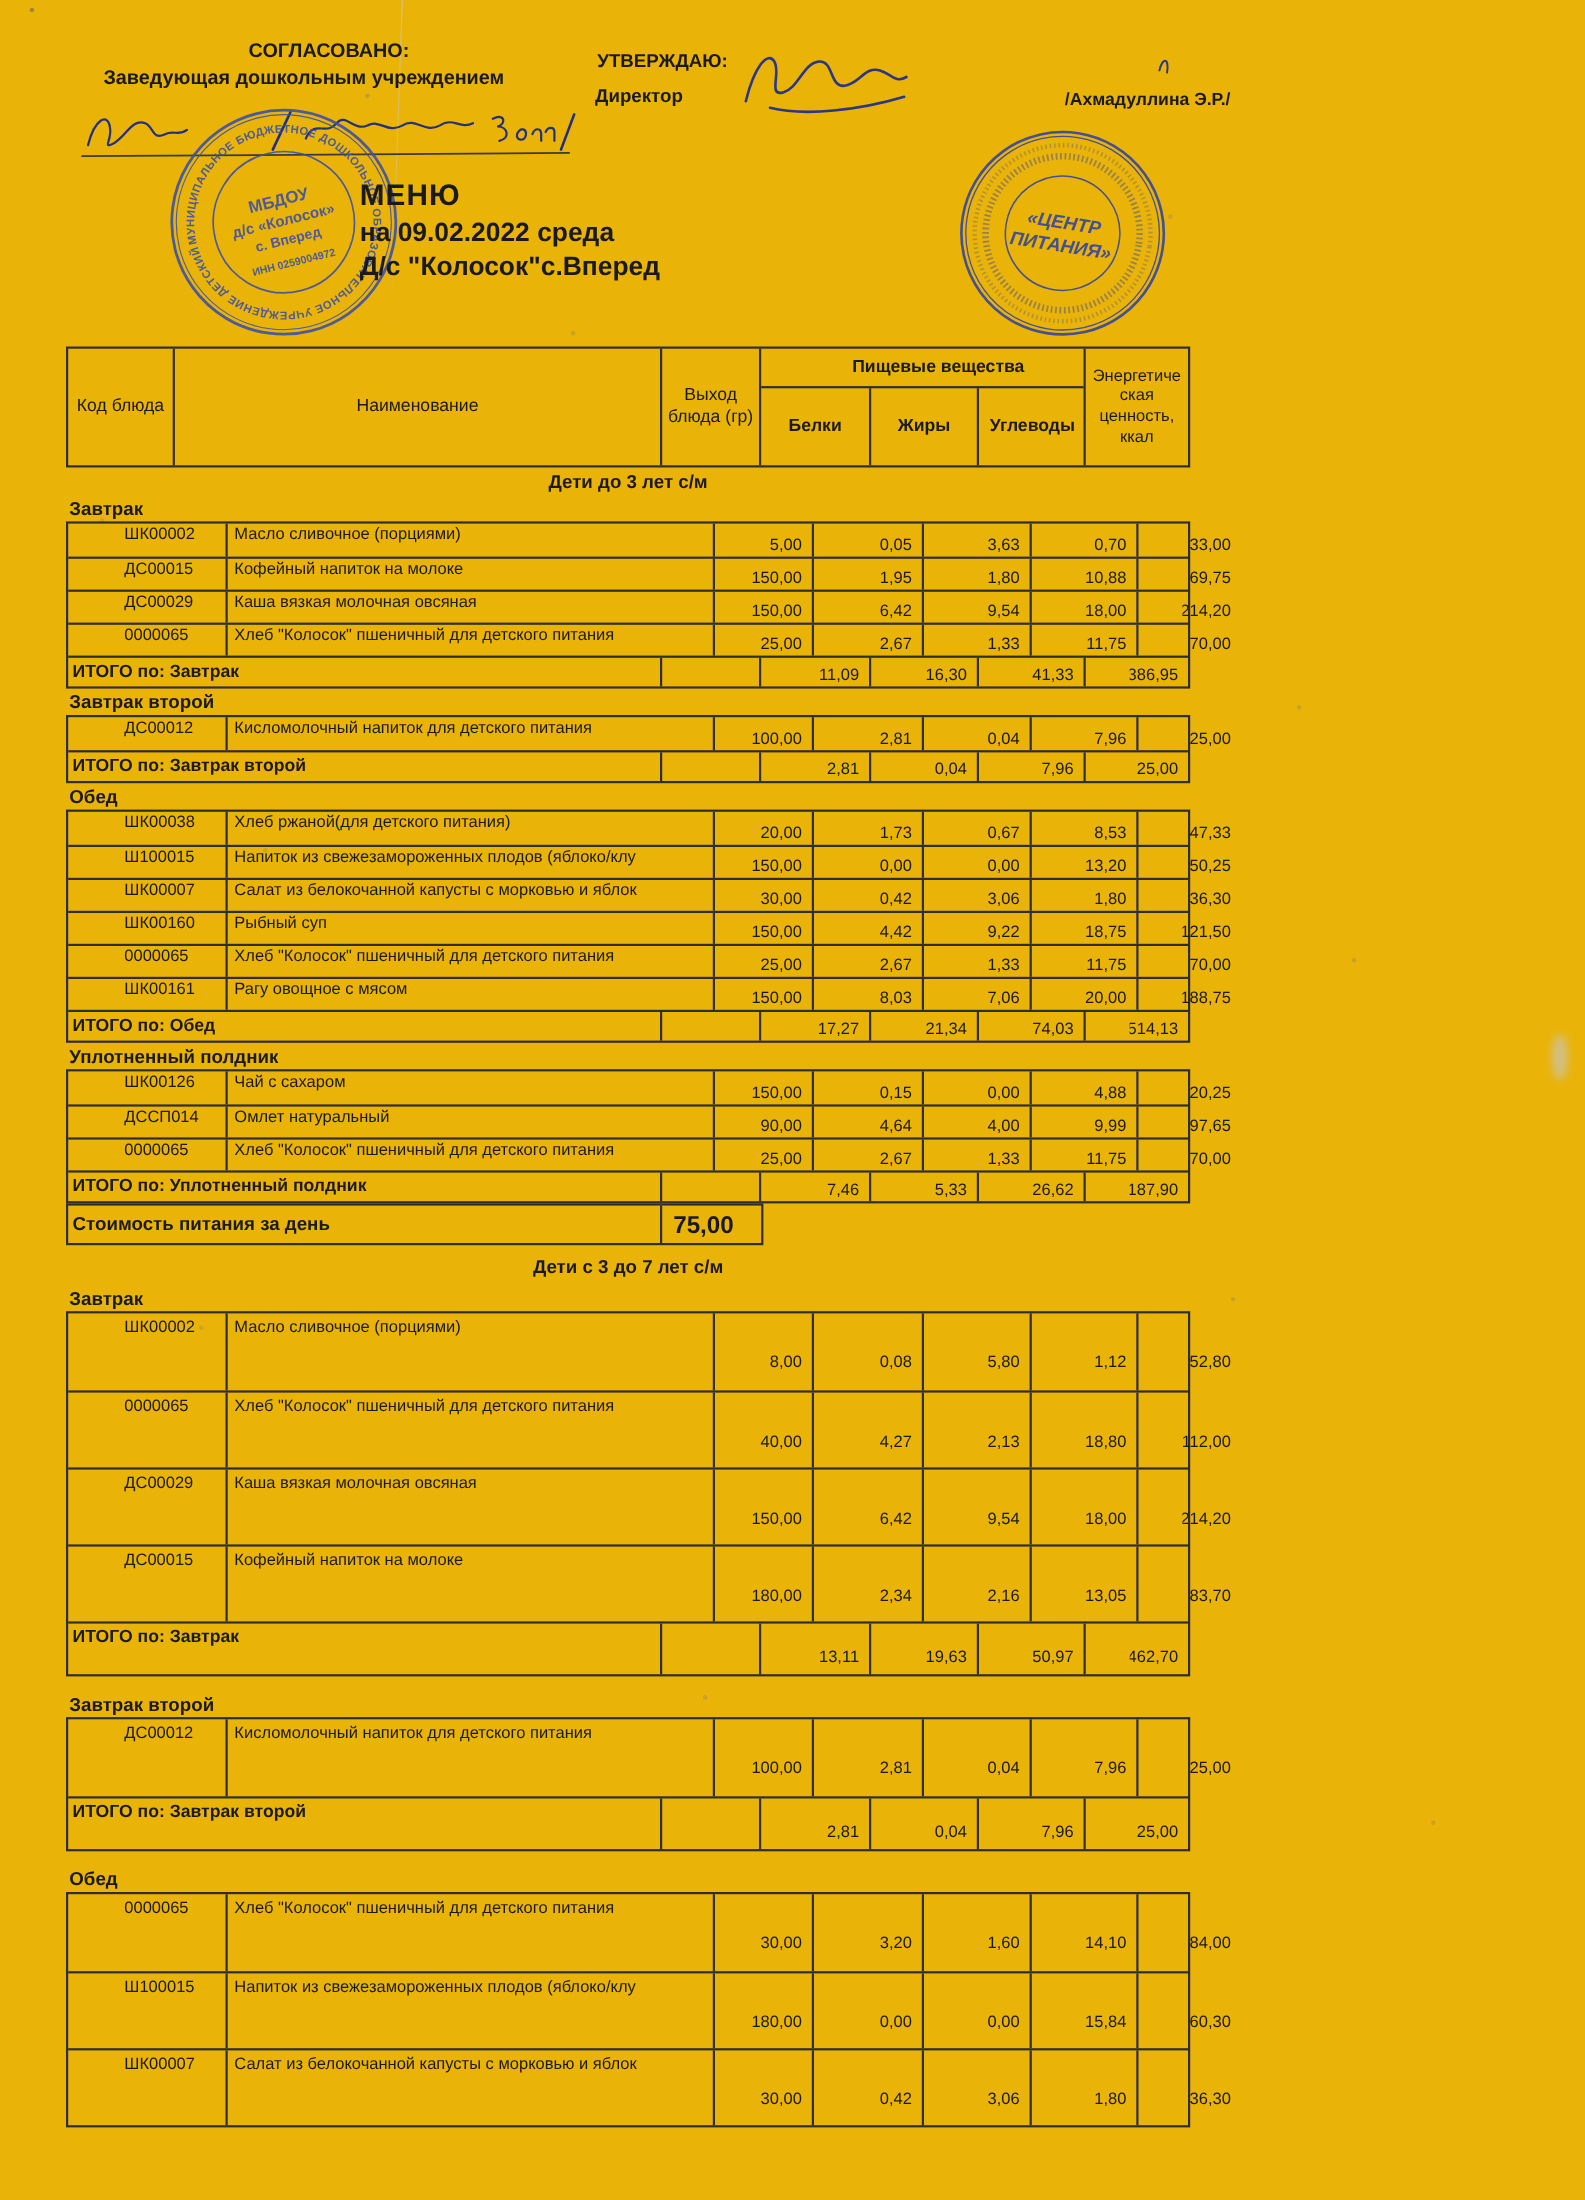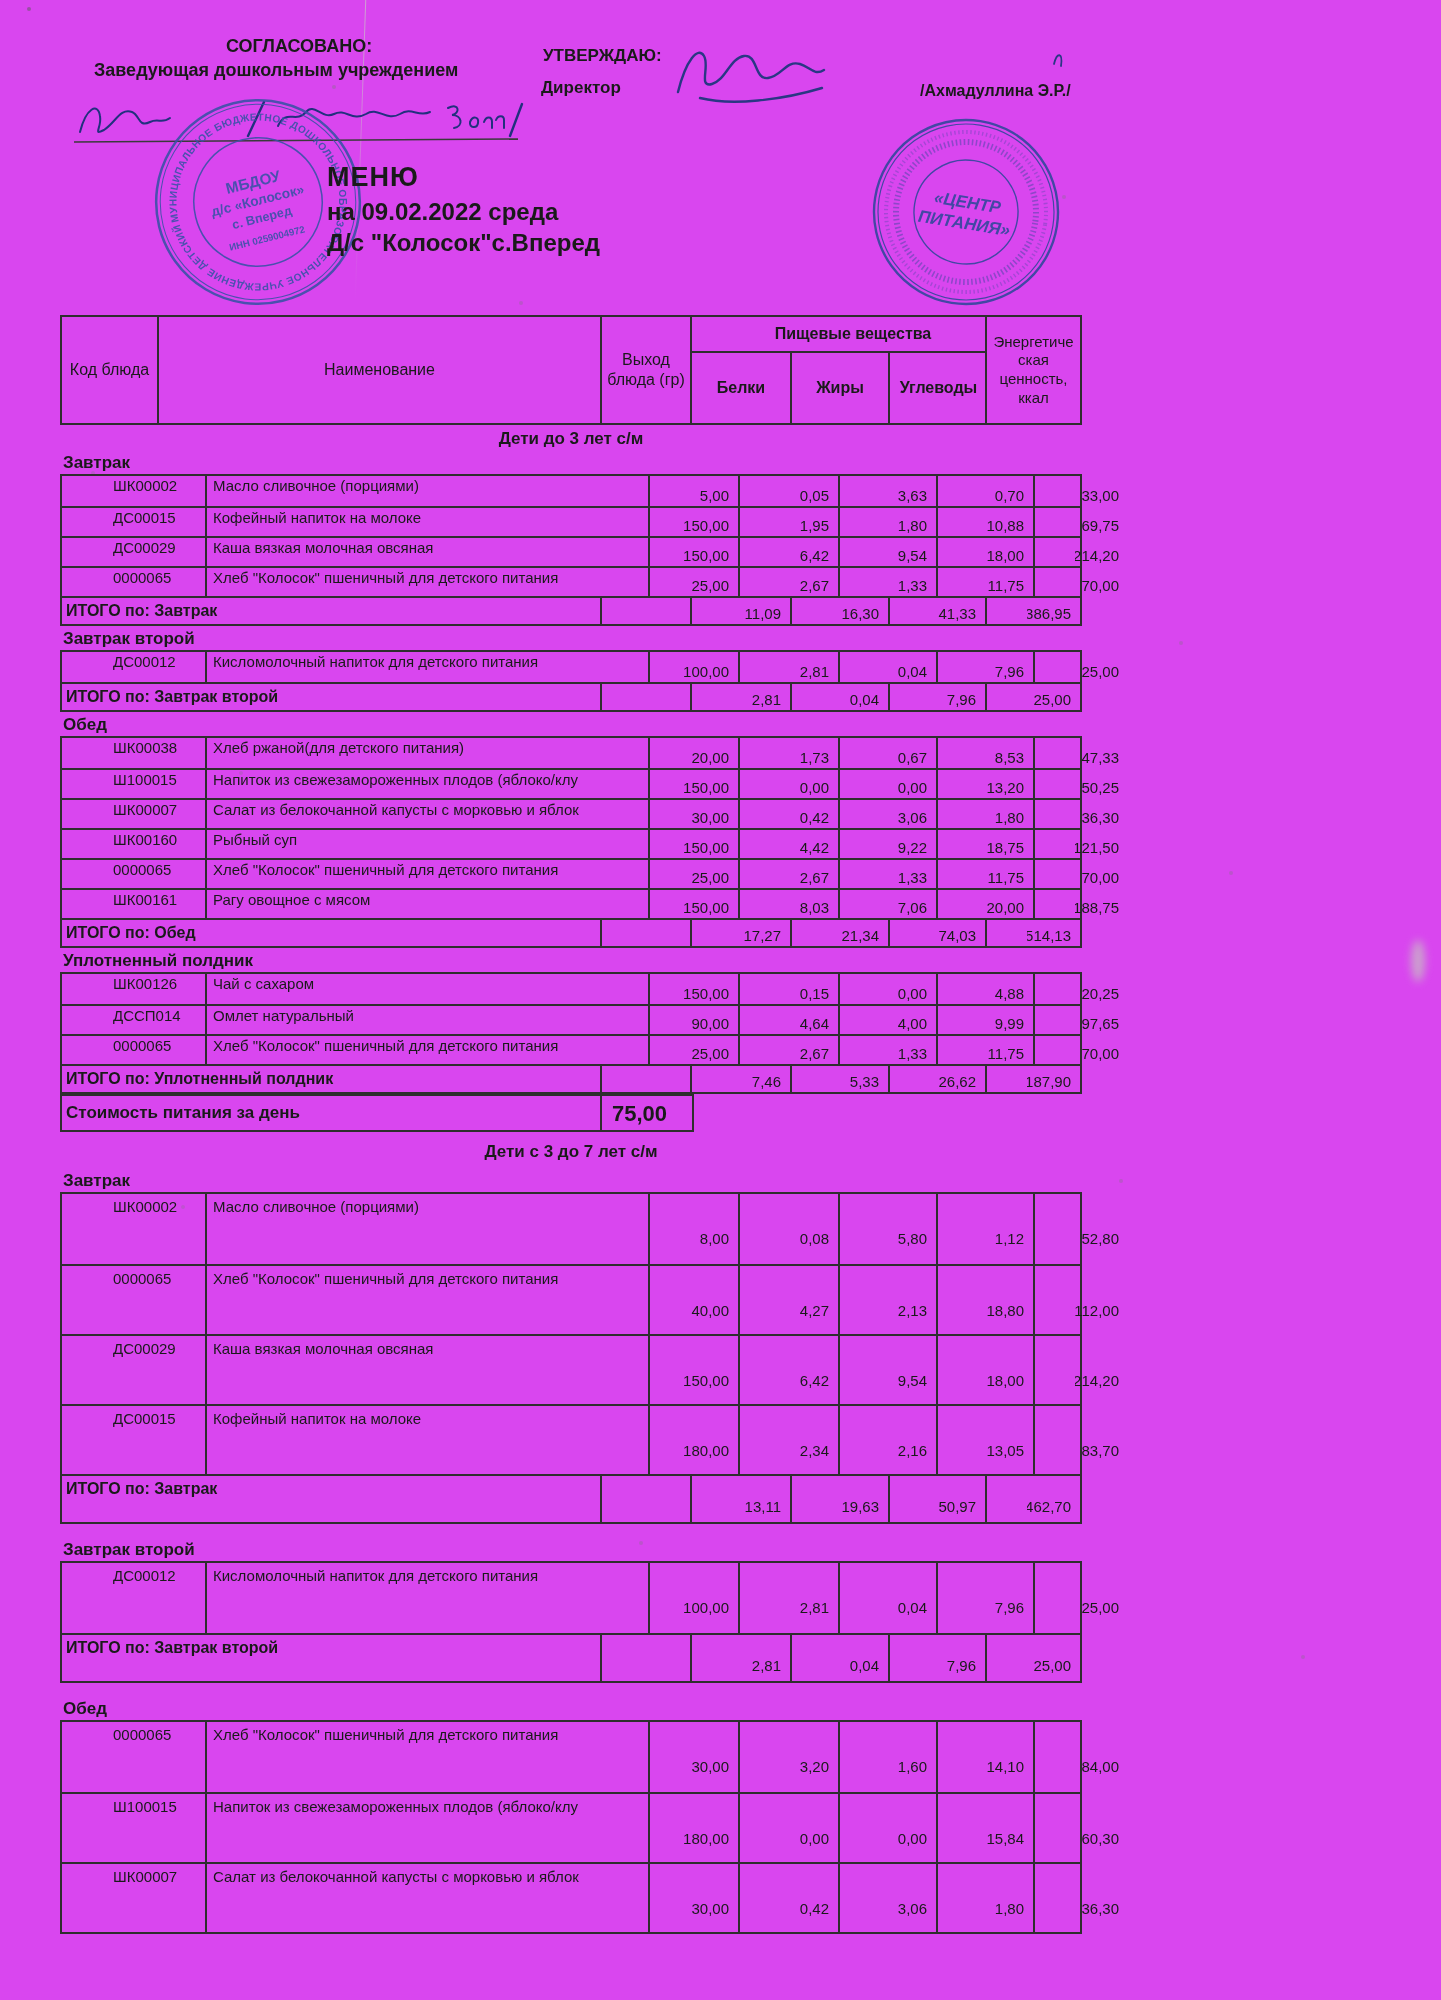--- a/index.html
+++ b/index.html
@@ -2,32 +2,32 @@
 <html><head>
 <meta charset="utf-8">
 <style>
   :root{
     --bc:#2e2e2e;
     --blue:#3c52a8;
     --ink:#22307e;
   }
   html,body{margin:0;padding:0;background:#e8e8e6;}
   .page{
-    position:relative;width:1441px;height:2000px;background:#d946ef;
+    position:relative;width:1441px;height:2000px;background:#eab308;
     overflow:hidden;font-family:"Liberation Sans",sans-serif;color:#1a1a1a;
     margin:0 auto;
   }
   .abs{position:absolute;}
 
   
   .agreed-label{left:226px;top:36px;font-size:18px;font-weight:bold;}
   .agreed-role{left:94px;top:60px;font-size:18px;font-weight:bold;}
   .approved-label{left:543px;top:46px;font-size:17px;font-weight:bold;}
   .approved-role{left:541px;top:78px;font-size:17px;font-weight:bold;}
-  .approved-name{left:920px;top:82px;font-size:16px;font-weight:bold;}
+  .approved-name{left:968px;top:82px;font-size:16px;font-weight:bold;}
   .doc-title{left:327px;top:162px;width:380px;text-align:left;}
   .doc-title .t1{font-size:27px;font-weight:bold;letter-spacing:1px;}
   .doc-title .t2{font-size:24px;font-weight:bold;margin-top:5px;}
   .doc-title .t3{font-size:24px;font-weight:bold;margin-top:3px;}
 
   .stamp-left{left:146px;top:90px;width:224px;height:224px;transform:rotate(-14deg);opacity:.9;}
   .stamp-right{left:866px;top:112px;width:200px;height:200px;transform:rotate(9deg);opacity:.92;}
   .sig-director{left:672px;top:40px;width:170px;height:70px;}
   .handline{left:70px;top:92px;width:455px;height:60px;}
   .tick-mark{left:1048px;top:46px;width:20px;height:24px;}

